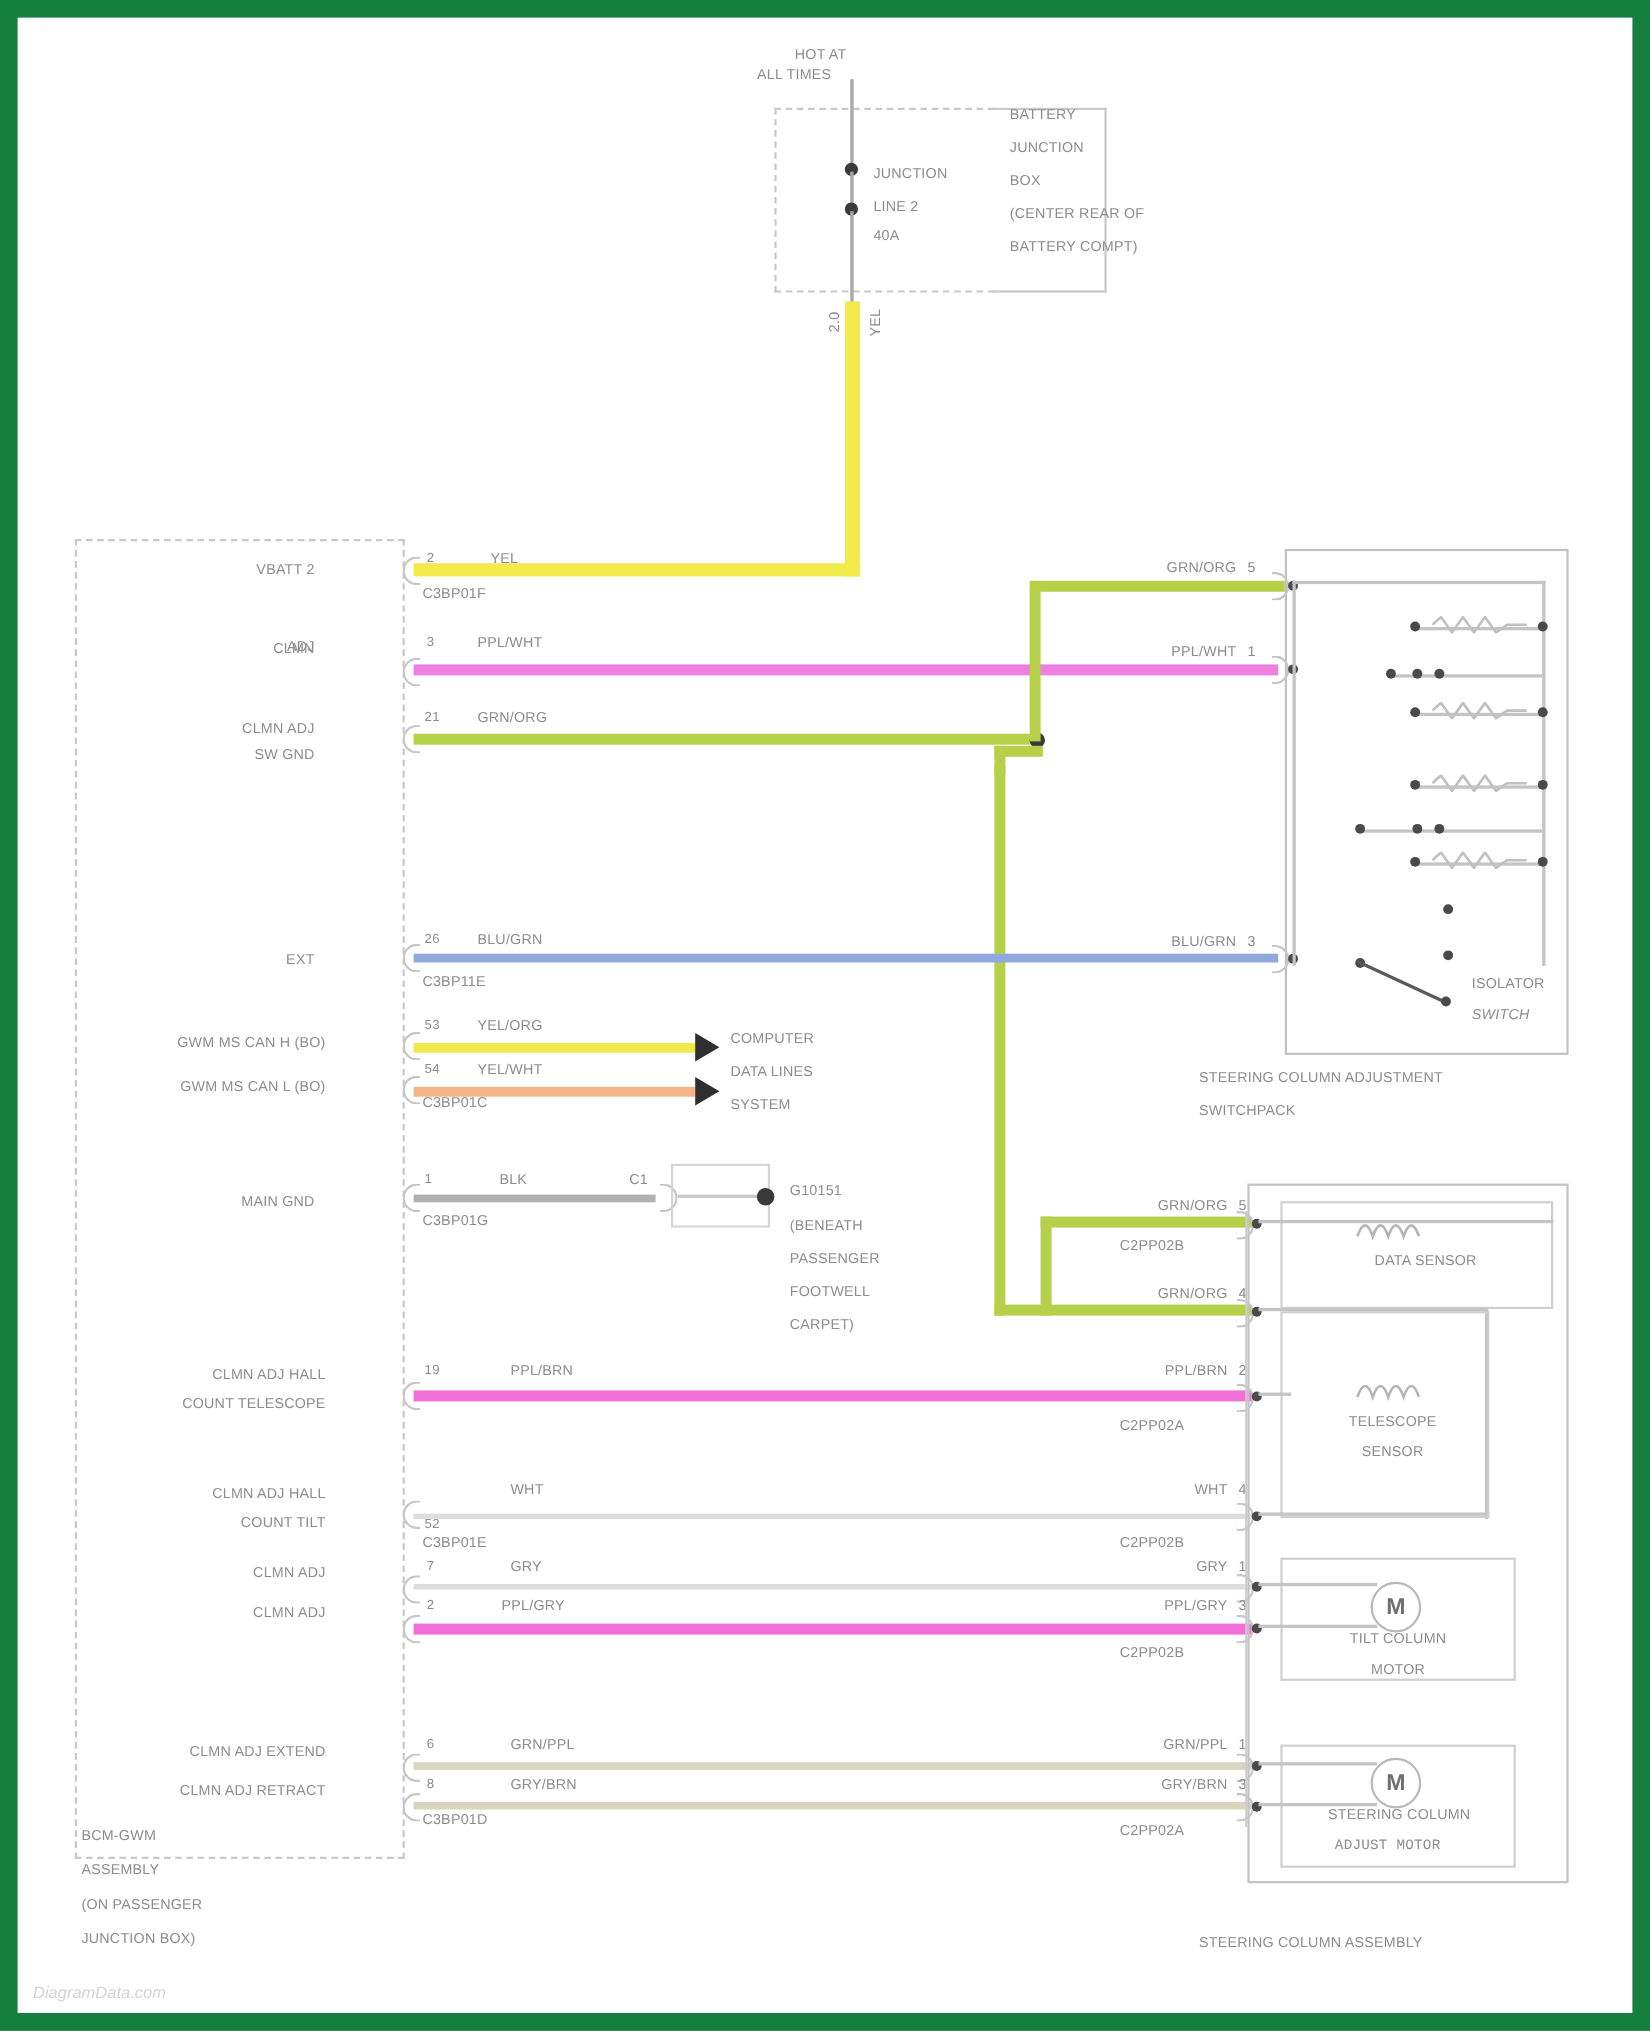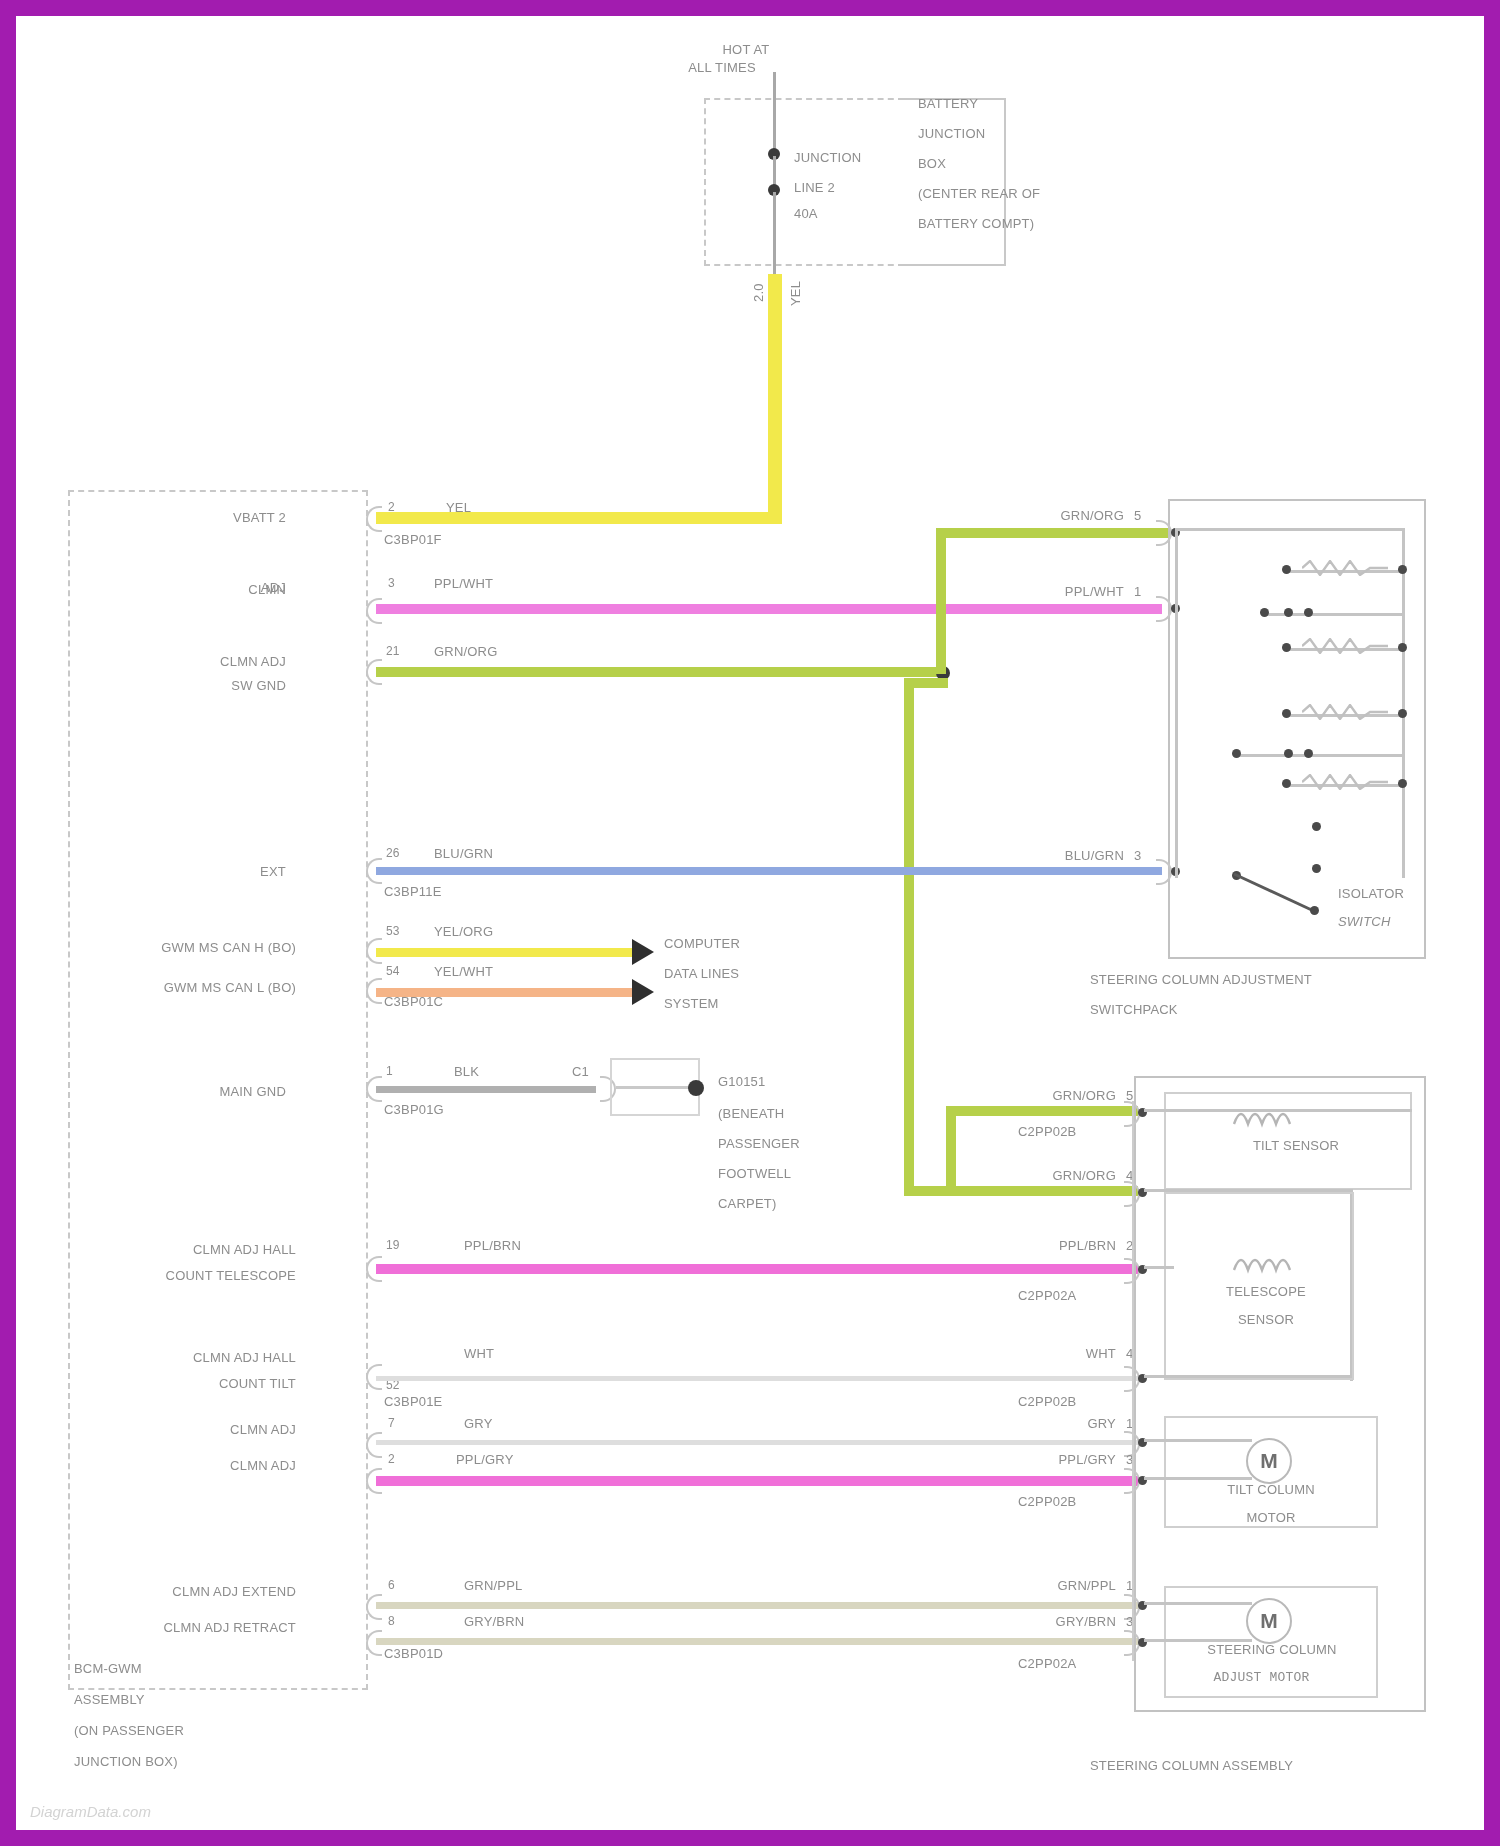--- a/index.html
+++ b/index.html
@@ -5,21 +5,21 @@
   * { box-sizing: border-box; }
   html, body { margin:0; padding:0; }
   body {
     width:1500px; height:1846px;
     background:#2b2b2b;
     font-family:"Liberation Sans", sans-serif;
     overflow:hidden;
   }
   #frame {
     position:absolute; left:0; top:0; width:1500px; height:1846px;
-    background:#a21caf;
+    background:#15803d;
     padding:16px;
   }
   #sheet {
     position:relative;
     width:1468px; height:1814px;
     background:#ffffff;
     overflow:hidden;
   }
   
   .lbl {
@@ -326,21 +326,21 @@
   <div class="lbl" style="left:1074px;top:956px;">STEERING COLUMN ADJUSTMENT</div>
   <div class="lbl" style="left:1074px;top:986px;">SWITCHPACK</div>
 
   <div class="box" style="left:1118px;top:1060px;width:292px;height:636px;"></div>
   <div class="lbl" style="left:1074px;top:1742px;">STEERING COLUMN ASSEMBLY</div>
 
   <div class="box" style="left:1148px;top:1076px;width:248px;height:98px;border-color:#cfcfcf;"></div>
   <svg style="position:absolute;left:1216px;top:1082px;" width="66" height="34">
     <path d="M2,26 q7,-20 14,0 q7,-20 14,0 q7,-20 14,0 q7,-20 14,0" fill="none" stroke="#b5b5b5" stroke-width="2.4"></path>
   </svg>
-  <div class="lbl c" style="left:1180px;top:1122px;width:200px;">TILT SENSOR</div>
+  <div class="lbl c" style="left:1180px;top:1122px;width:200px;">DATA SENSOR</div>
 
   <div class="lbl r" style="left:950px;top:1072px;width:150px;">GRN/ORG</div>
   <div class="lbl" style="left:1110px;top:1072px;">5</div>
   <div class="conn" style="left:1108px;top:1085px;"></div>
   <div class="sdot" style="left:1122px;top:1092px;"></div>
   <div class="lbl" style="left:1002px;top:1108px;">C2PP02B</div>
   <div class="wire h thin" style="left:1128px;top:1093px;width:268px;height:3px;background:#c4c4c4;"></div>
 
   <div class="lbl r" style="left:950px;top:1152px;width:150px;">GRN/ORG</div>
   <div class="lbl" style="left:1110px;top:1152px;">4</div>

